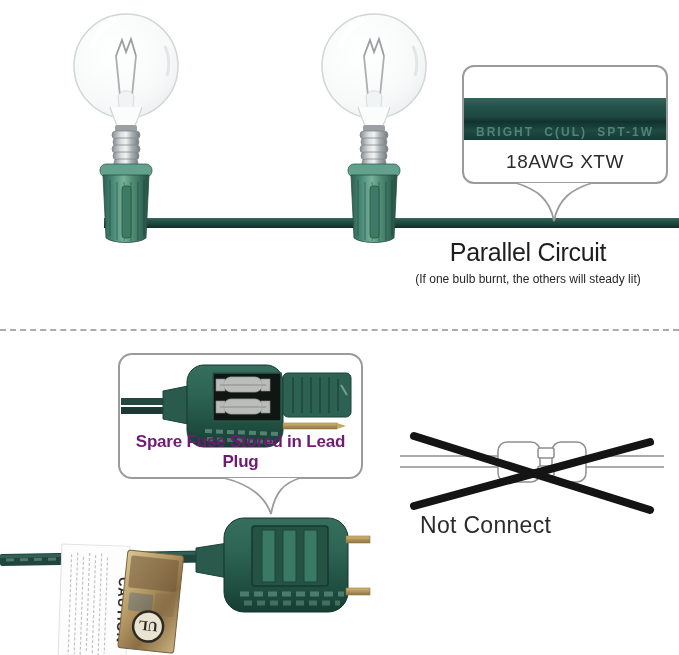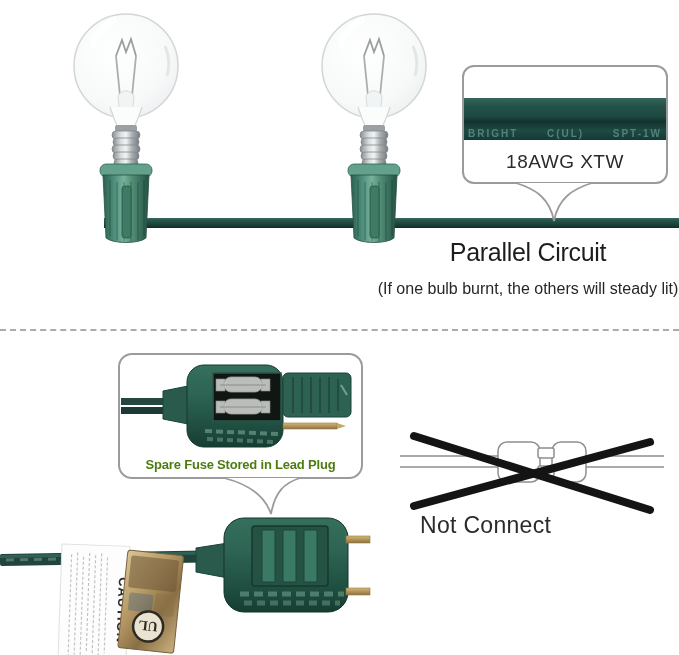--- a/index.html
+++ b/index.html
@@ -17,39 +17,39 @@
   .callout{
     background:#fff;border:2px solid #9b9b9b;border-radius:12px;box-sizing:border-box;
   }
   .callout-wire{left:462px;top:65px;width:206px;height:119px;overflow:hidden;}
   .wire-band{
     position:absolute;left:0;top:31px;width:100%;height:42px;
     background:linear-gradient(180deg,#35655c 0%,#24524a 20%,#1c4841 45%,#12332d 56%,#1d4a42 78%,#143a33 100%);
   }
   .wire-band .marking-row{
     position:absolute;left:0;bottom:1px;width:100%;display:flex;justify-content:space-between;
-    padding:0 4px;box-sizing:border-box;
-    font-size:10px;font-weight:bold;letter-spacing:2px;color:#53827a;text-align:center;
+    padding:0 12px;box-sizing:border-box;
+    font-size:12px;font-weight:bold;letter-spacing:2px;color:#53827a;text-align:center;
   }
   .gauge-label{
     position:absolute;left:0;top:84px;width:100%;text-align:center;
     font-size:19px;color:#2b2b2b;letter-spacing:.5px;
   }
   .tail-svg{overflow:visible;}
   
   .heading-block{left:376px;top:238px;width:304px;text-align:center;}
   .heading-block h2{margin:0;font-size:25px;line-height:28px;font-weight:400;color:#1d1d1d;letter-spacing:-.3px;}
-  .heading-block p{margin:13px 0 0 0;font-size:16px;line-height:20px;color:#262626;}
+  .heading-block p{margin:3px 0 0 0;font-size:12px;line-height:20px;color:#262626;}
   
   .divider{left:0;top:329px;width:679px;height:0;border-top:2px dashed #ababab;}
   
   .callout-fuse{left:118px;top:353px;width:245px;height:126px;border-radius:14px;}
   .fuse-note{
     position:absolute;left:0;right:0;bottom:5px;text-align:center;
-    font-size:13px;font-weight:700;color:#4d7c0f;letter-spacing:-.2px;
+    font-size:17px;font-weight:700;color:#701a75;letter-spacing:-.2px;
   }
   .not-connect-label{
     left:420px;top:512px;width:205px;
     font-size:23px;color:#2b2b2b;letter-spacing:.3px;
   }
   svg{display:block;}
 </style>
 </head>
 <body>
 

